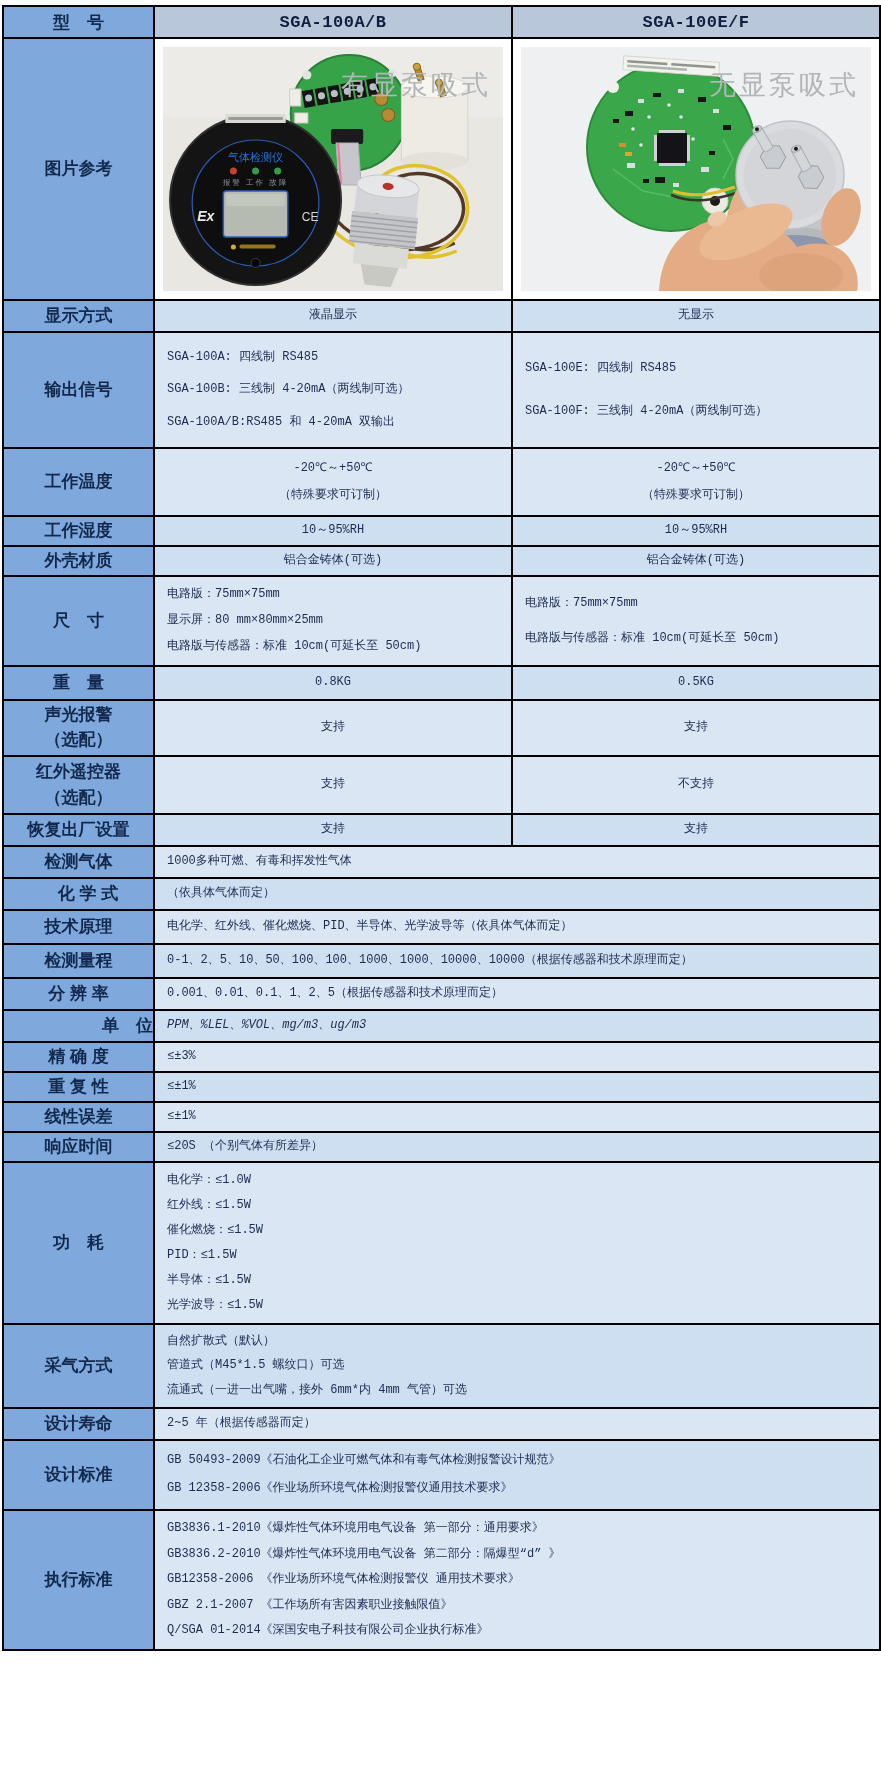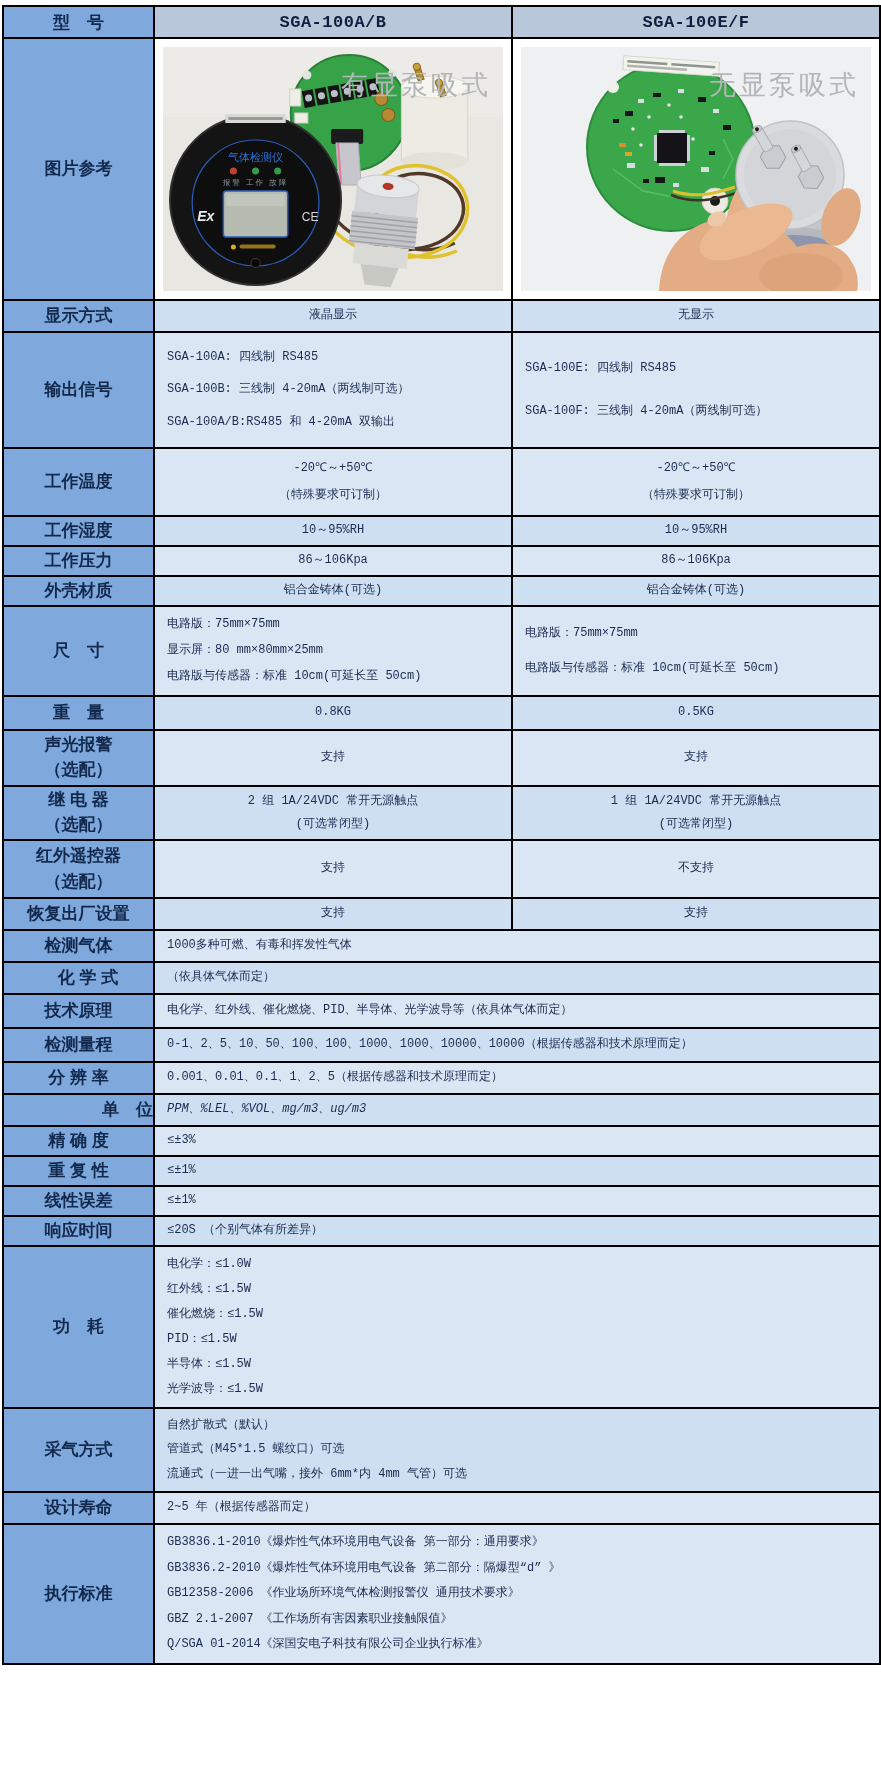--- a/index.html
+++ b/index.html
@@ -344,37 +344,20 @@
           </td>
           <td class="val center shade-a">
             <div class="wrap" style="min-height: 26px;">
               <div class="line">10～95%RH</div>
             </div>
           </td>
         </tr>
         <tr style="height: 30px;">
           <th class="lbl">
             <div class="wrap" style="min-height: 26px;">
-              <div class="line">工作压力</div>
-            </div>
-          </th>
-          <td class="val center shade-b">
-            <div class="wrap" style="min-height: 26px;">
-              <div class="line">86～106Kpa</div>
-            </div>
-          </td>
-          <td class="val center shade-b">
-            <div class="wrap" style="min-height: 26px;">
-              <div class="line">86～106Kpa</div>
-            </div>
-          </td>
-        </tr>
-        <tr style="height: 30px;">
-          <th class="lbl">
-            <div class="wrap" style="min-height: 26px;">
               <div class="line">外壳材质</div>
             </div>
           </th>
           <td class="val center shade-a">
             <div class="wrap" style="min-height: 26px;">
               <div class="line">铝合金铸体(可选)</div>
             </div>
           </td>
           <td class="val center shade-a">
             <div class="wrap" style="min-height: 26px;">
@@ -427,40 +410,20 @@
             </div>
           </th>
           <td class="val center shade-b">
             <div class="wrap" style="min-height: 52px;">
               <div class="line">支持</div>
             </div>
           </td>
           <td class="val center shade-b">
             <div class="wrap" style="min-height: 52px;">
               <div class="line">支持</div>
-            </div>
-          </td>
-        </tr>
-        <tr style="height: 54px;">
-          <th class="lbl">
-            <div class="wrap" style="min-height: 50px;">
-              <div class="line">继 电 器</div>
-              <div class="line">（选配）</div>
-            </div>
-          </th>
-          <td class="val center shade-a">
-            <div class="wrap" style="min-height: 50px;">
-              <div class="line">2 组 1A/24VDC 常开无源触点</div>
-              <div class="line">(可选常闭型)</div>
-            </div>
-          </td>
-          <td class="val center shade-a">
-            <div class="wrap" style="min-height: 50px;">
-              <div class="line">1 组 1A/24VDC 常开无源触点</div>
-              <div class="line">(可选常闭型)</div>
             </div>
           </td>
         </tr>
         <tr style="height: 58px;">
           <th class="lbl">
             <div class="wrap" style="min-height: 54px;">
               <div class="line">红外遥控器</div>
               <div class="line">（选配）</div>
             </div>
           </th>
@@ -648,20 +611,33 @@
             <div class="wrap" style="min-height: 28px;">
               <div class="line">设计寿命</div>
             </div>
           </th>
           <td class="val left shade-b" colspan="2">
             <div class="wrap" style="min-height: 28px;">
               <div class="line">2~5 年（根据传感器而定）</div>
             </div>
           </td>
         </tr>
+        <tr style="height: 70px;">
+          <th class="lbl">
+            <div class="wrap" style="min-height: 66px;">
+              <div class="line">设计标准</div>
+            </div>
+          </th>
+          <td class="val left shade-a" colspan="2">
+            <div class="wrap" style="min-height: 66px;">
+              <div class="line">GB 50493-2009《石油化工企业可燃气体和有毒气体检测报警设计规范》</div>
+              <div class="line">GB 12358-2006《作业场所环境气体检测报警仪通用技术要求》</div>
+            </div>
+          </td>
+        </tr>
         <tr style="height: 140px;">
           <th class="lbl">
             <div class="wrap" style="min-height: 136px;">
               <div class="line">执行标准</div>
             </div>
           </th>
           <td class="val left shade-b" colspan="2">
             <div class="wrap" style="min-height: 136px;">
               <div class="line">GB3836.1-2010《爆炸性气体环境用电气设备 第一部分：通用要求》</div>
               <div class="line">GB3836.2-2010《爆炸性气体环境用电气设备 第二部分：隔爆型“d”  》</div>

